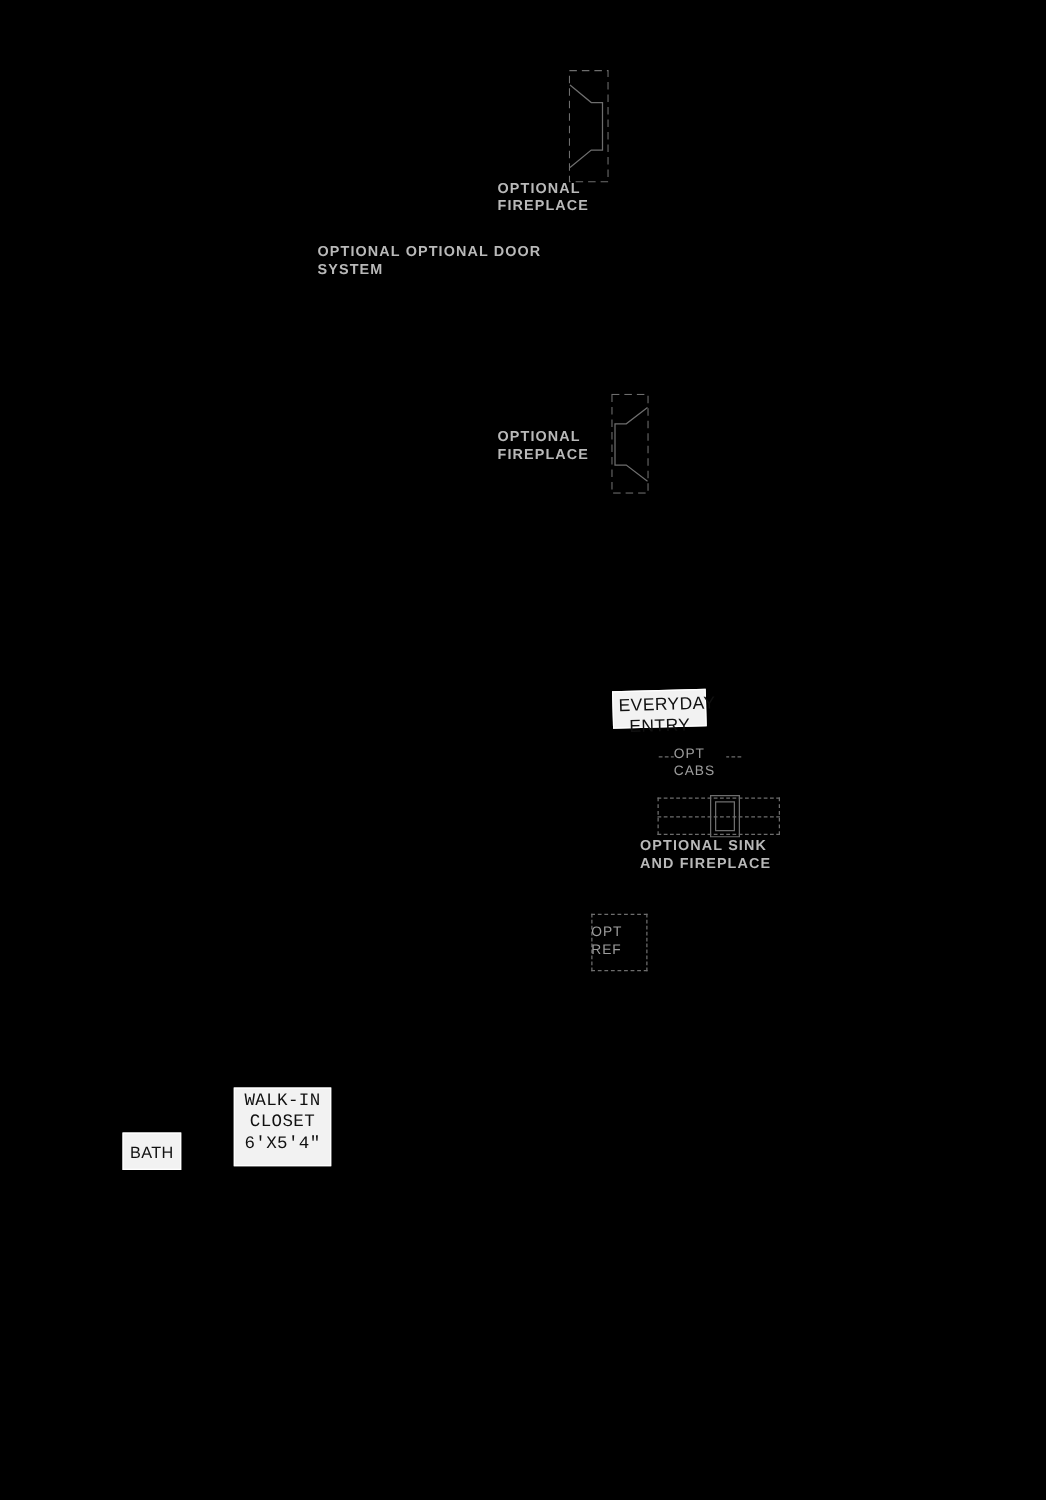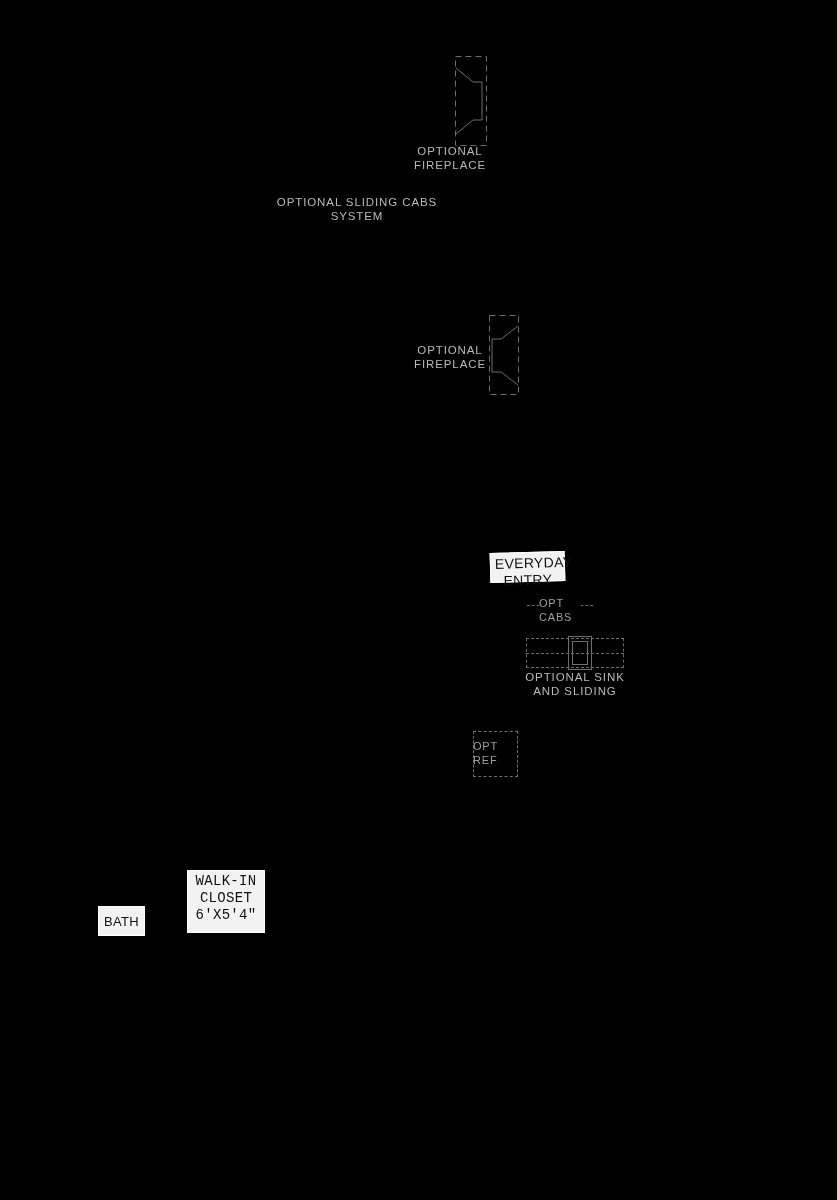--- a/index.html
+++ b/index.html
@@ -20,23 +20,24 @@
 
   
   .abs { position: absolute; }
 
   
   .anno {
     color: #b9b9b9;
     font-size: 11.5px;
     letter-spacing: 0.9px;
     line-height: 14px;
-    text-align: center;
+    text-align: left;
     white-space: pre-line;
     user-select: none;
+    font-weight: bold;
   }
   .anno-sm {
     color: #9d9d9d;
     font-size: 11px;
     letter-spacing: 0.8px;
     line-height: 14px;
     text-align: left;
     white-space: pre-line;
   }
 
@@ -75,21 +76,21 @@
 
   <div class="abs" style="left:455px; top:56px; width:32px; height:90px;">
     <svg class="fireplace-svg" width="32" height="90" viewBox="0 0 32 90">
       <rect x="0.5" y="0.5" width="31" height="89" fill="none" stroke="#6e6e6e" stroke-width="1" stroke-dasharray="6 4"></rect>
       <path d="M 1 12 L 18 26 L 27 26 L 27 64 L 18 64 L 1 78" fill="none" stroke="#6e6e6e" stroke-width="1"></path>
     </svg>
   </div>
   <div class="abs anno" style="left:398px; top:144px; width:104px;">OPTIONAL
 FIREPLACE</div>
 
-  <div class="abs anno" style="left:254px; top:195px; width:206px;">OPTIONAL SLIDING CABS SYSTEM</div>
+  <div class="abs anno" style="left:254px; top:195px; width:206px;">OPTIONAL OPTIONAL DOOR SYSTEM</div>
 
   <div class="abs" style="left:489px; top:315px; width:30px; height:80px;">
     <svg class="fireplace-svg" width="30" height="80" viewBox="0 0 30 80">
       <rect x="0.5" y="0.5" width="29" height="79" fill="none" stroke="#6e6e6e" stroke-width="1" stroke-dasharray="6 4"></rect>
       <path d="M 29 11 L 12 24 L 3 24 L 3 57 L 12 57 L 29 70" fill="none" stroke="#6e6e6e" stroke-width="1"></path>
     </svg>
   </div>
   <div class="abs anno" style="left:398px; top:343px; width:104px;">OPTIONAL
 FIREPLACE</div>
 
@@ -102,21 +103,21 @@
 
   <div class="abs dashbox" style="left:526px; top:638px; width:98px; height:30px;"></div>
   <div class="abs dashline-h" style="left:526px; top:653px; width:98px;"></div>
   <div class="abs" style="left:568px; top:636px; width:24px; height:34px;">
     <svg class="sink-svg" width="24" height="34" viewBox="0 0 24 34">
       <rect x="0.5" y="0.5" width="23" height="33" fill="none" stroke="#6e6e6e" stroke-width="1"></rect>
       <rect x="4.5" y="5.5" width="15" height="23" fill="none" stroke="#6e6e6e" stroke-width="1"></rect>
     </svg>
   </div>
   <div class="abs anno" style="left:512px; top:670px; width:126px;">OPTIONAL SINK
-AND SLIDING</div>
+AND FIREPLACE</div>
 
   <div class="abs dashbox" style="left:473px; top:731px; width:45px; height:46px;"></div>
   <div class="abs anno-sm" style="left:473px; top:739px; width:45px;">OPT
 REF</div>
 
   <div class="abs roomtag" style="left:187px; top:870px; width:78px; height:63px;font-family:Liberation Mono, monospace;">WALK-IN
 CLOSET
 6'X5'4"</div>
 
   <div class="abs roomtag small" style="left:98px; top:906px; width:47px; height:24px; display:flex; align-items:center; justify-content:center;">BATH</div>

